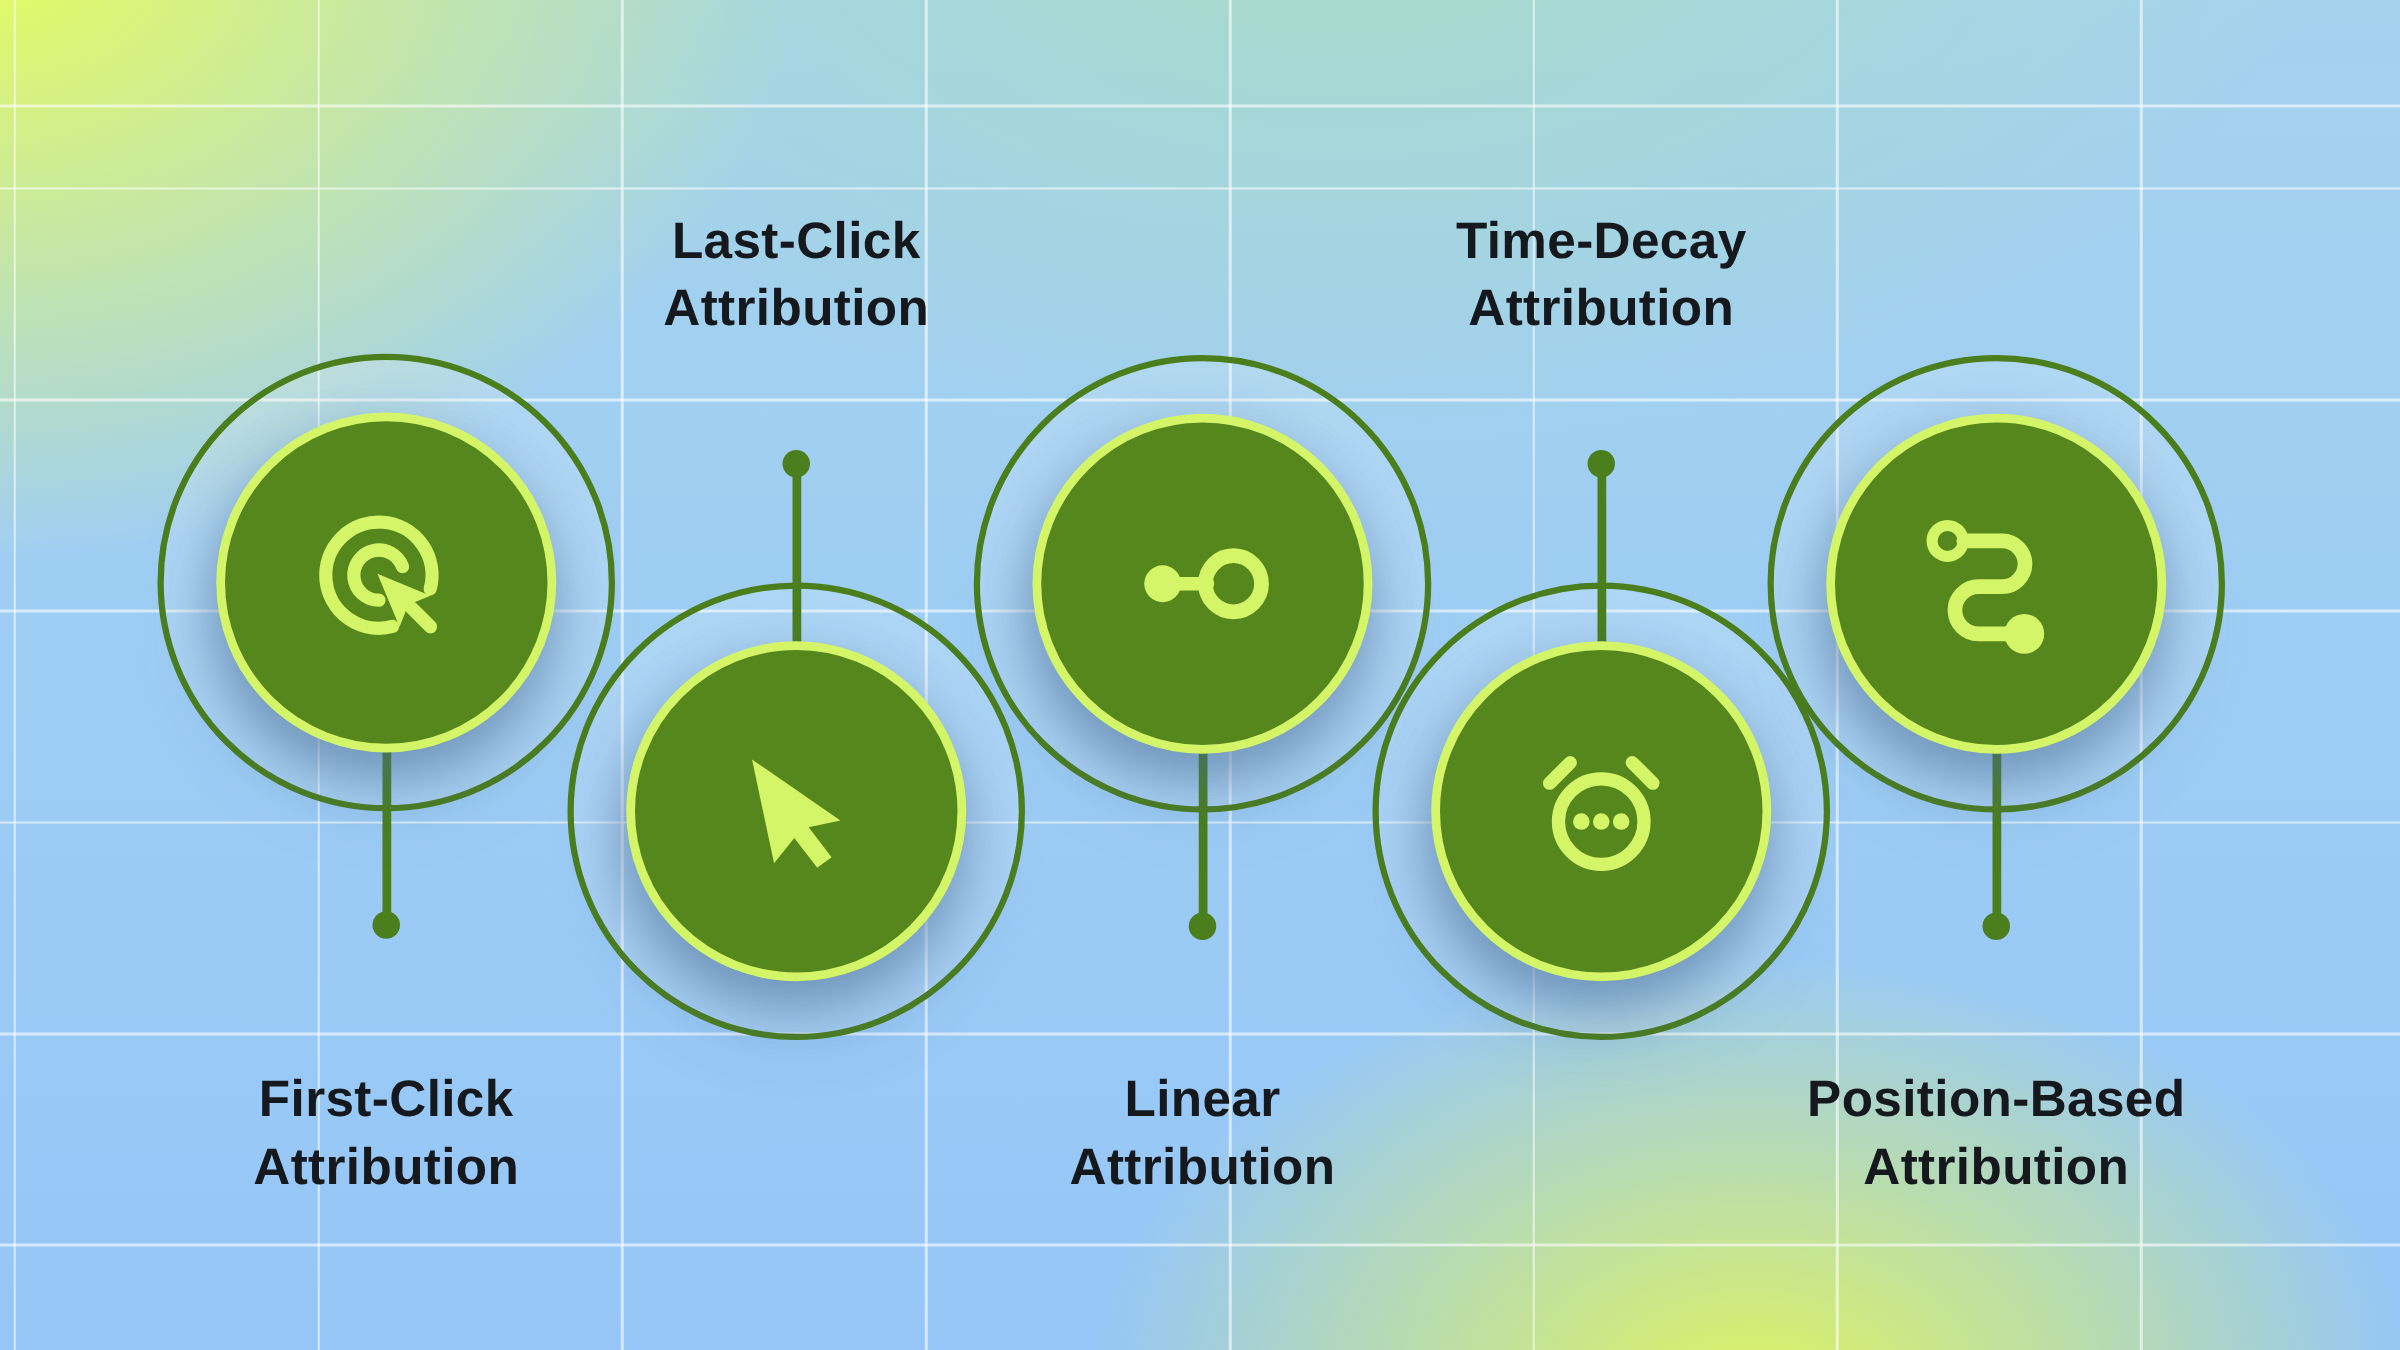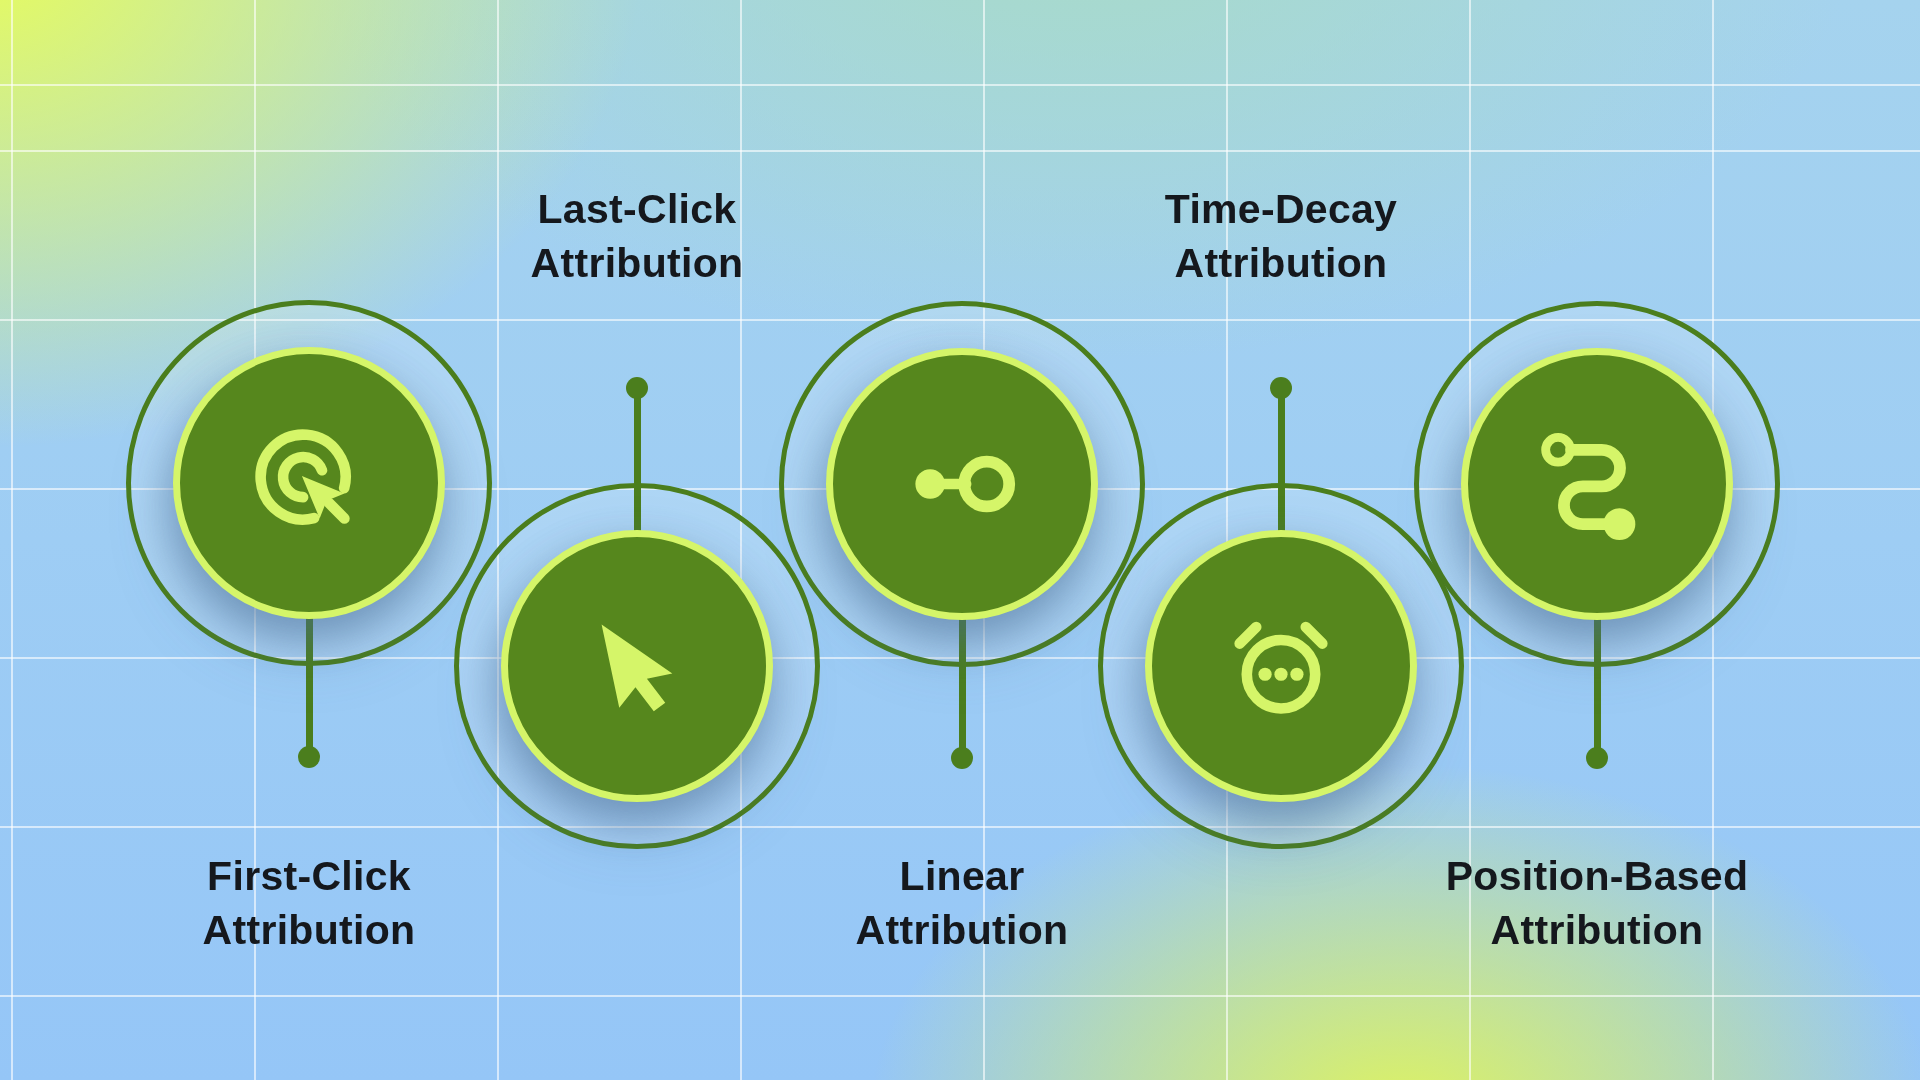--- a/index.html
+++ b/index.html
@@ -15,21 +15,21 @@
       linear-gradient(180deg,#a5d3ee 0%,#9ecdf4 50%,#95c6f7 100%);
   }
   .grid{
     position:absolute;inset:0;z-index:0;
     background-image:
       repeating-linear-gradient(to right,  rgba(255,255,255,0.60) 0 2px, rgba(255,255,255,0) 2px 243px),
       repeating-linear-gradient(to bottom, rgba(255,255,255,0.60) 0 2px, rgba(255,255,255,0) 2px 169px);
     background-position: 11px 0, 0 150px;
   }
 
-  .unit{position:absolute;inset:0;pointer-events:none;margin-top:17px;}
+  .unit{position:absolute;inset:0;pointer-events:none;}
   .u1{--cx:309px;--cy:466px;}
   .u2{--cx:637px;--cy:649px;}
   .u3{--cx:962px;--cy:467px;}
   .u4{--cx:1281px;--cy:649px;}
   .u5{--cx:1597px;--cy:467px;}
 
   .halo{
     position:absolute;z-index:1;border-radius:50%;
     width:358px;height:358px;
     left:calc(var(--cx) - 179px);top:calc(var(--cy) - 179px);
@@ -75,21 +75,21 @@
     position:absolute;z-index:5;
     width:460px;
     left:calc(var(--cx) - 230px);
     text-align:center;
     font-size:41px;font-weight:700;line-height:54px;
     letter-spacing:0.3px;
     color:var(--text-dark,#15181d);
     white-space:pre-line;
   }
   .label-above{top:165px;}
-  .label-below{top:832px;}
+  .label-below{top:852px;}
 </style>
 </head>
 <body>
 
 <div class="canvas">
   <div class="grid"></div>
 
   <div class="unit u1">
     <div class="halo"></div>
     <div class="ring"></div>

